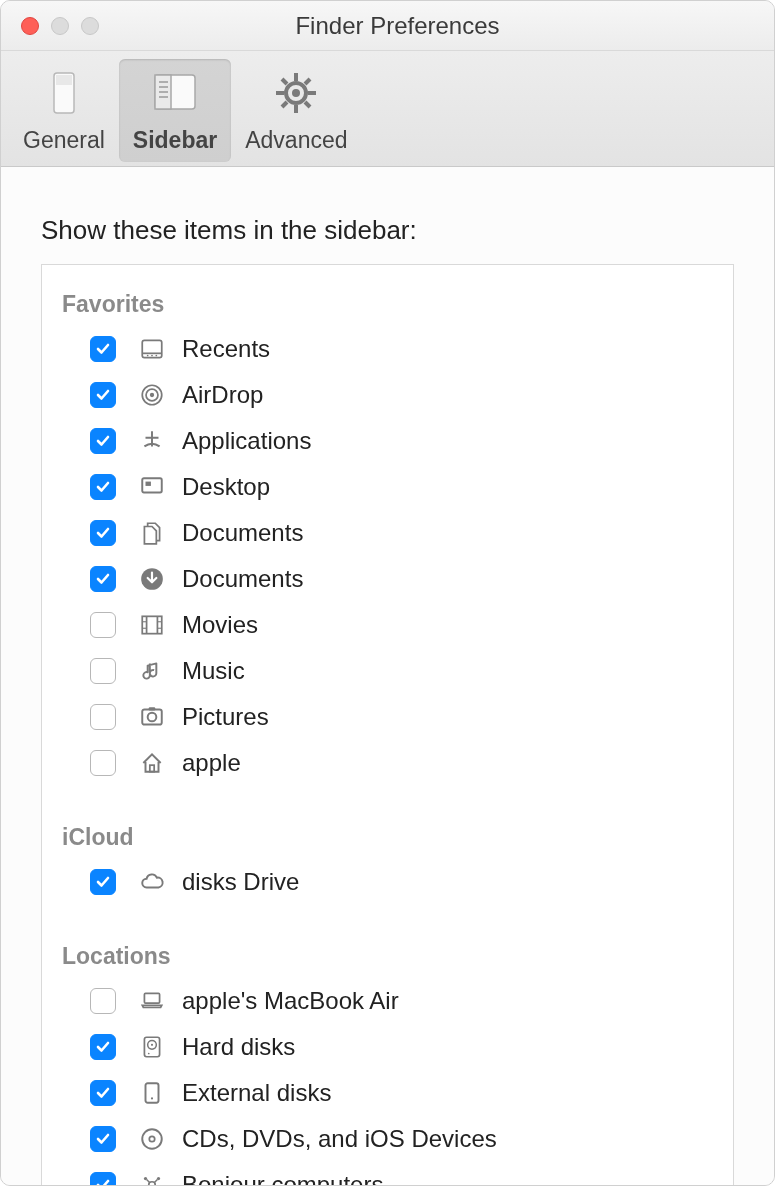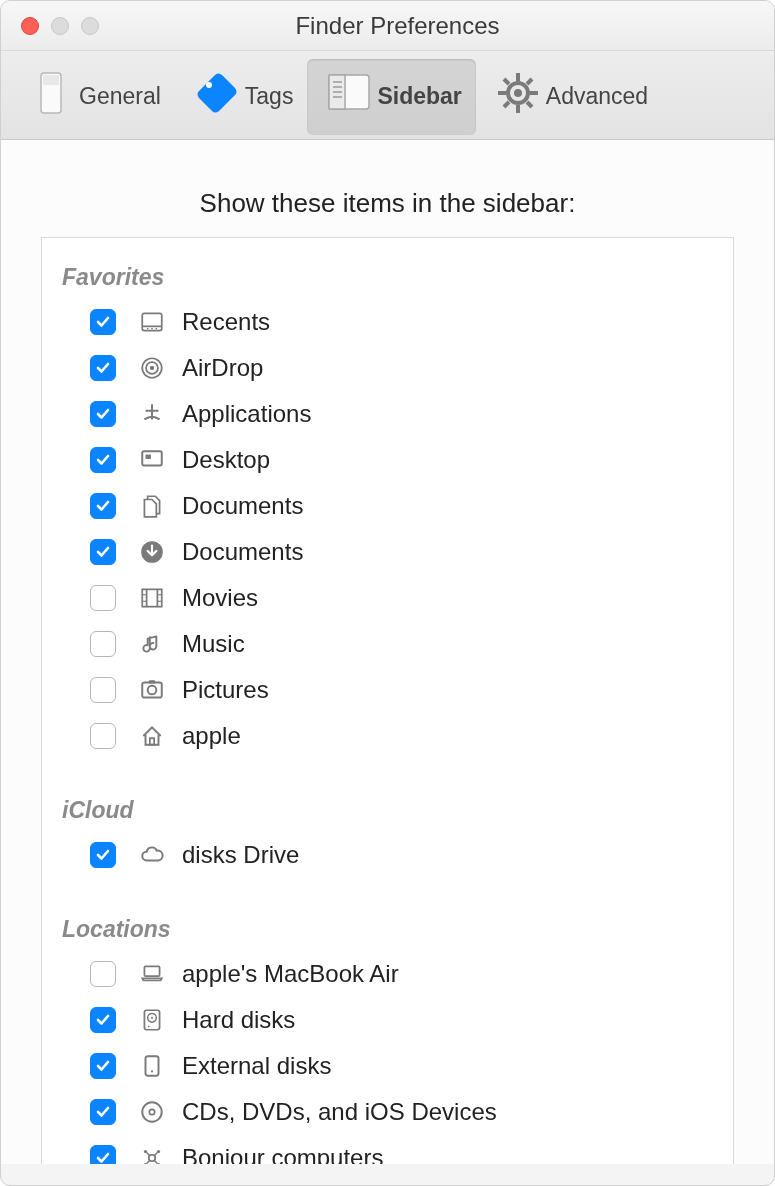--- a/index.html
+++ b/index.html
@@ -35,21 +35,21 @@
     pointer-events:none;
     padding-left:20px;
   }
   .toolbar {
     display:flex; gap:0px;
     background:linear-gradient(#ededed,#e3e3e3);
     border-bottom:1px solid #c9c9c9;
     padding:8px 8px 4px 8px;
   }
   .toolbtn {
-    display:flex; align-items:center;
+    display:flex; flex-direction:column; align-items:center;
     padding:6px 14px 8px 14px;
     font-size:23px; color:#444;
     border-radius:6px;
     cursor:default;
   }
   .toolbtn.active {
     background:linear-gradient(#d4d4d4,#cfcfcf);
     box-shadow:inset 0 1px 2px rgba(0,0,0,.15);
     font-weight:bold;
   }
@@ -58,31 +58,30 @@
     display:flex; align-items:center; justify-content:center;
     margin-bottom:6px;
   }
   .content {
     padding:40px 40px 0 40px;
     background:#fcfcfc;
     height:calc(100% - 50px - 110px);
     overflow:hidden;
   }
   .heading {
-    font-size:26px; color:#222; margin:8px 0 18px 0;text-align:center;
+    font-size:26px; color:#222; margin:8px 0 18px 0;
   }
   .panel {
     border:1px solid #d9d9d9;
     background:#fff;
     padding:18px 20px 20px 20px;
   }
   .section-label {
     font-size:23px; font-weight:600; color:#8a8a8a;
     margin:8px 0 8px 0;
-    font-style:italic;
   }
   .section-label.mt { margin-top:38px; }
   .row {
     display:flex; align-items:center;
     height:46px;
     padding-left:28px;
   }
   .cb {
     width:26px; height:26px; border-radius:6px;
     border:1px solid #b7b7b7;
@@ -249,28 +248,20 @@
 
   <div class="toolbar" id="toolbar">
       <div class="toolbtn">
         <div class="toolicon">
           <svg width="48" height="48" viewBox="0 0 48 48">
             <use href="#tb-hdd-icon"></use>
           </svg>
         </div>
         <span>General</span>
       </div>
-      <div class="toolbtn">
-        <div class="toolicon">
-          <svg width="48" height="48" viewBox="0 0 48 48">
-            <use href="#tb-tag-icon"></use>
-          </svg>
-        </div>
-        <span>Tags</span>
-      </div>
       <div class="toolbtn active">
         <div class="toolicon">
           <svg width="48" height="48" viewBox="0 0 48 48">
             <use href="#tb-sidebar-icon"></use>
           </svg>
         </div>
         <span>Sidebar</span>
       </div>
       <div class="toolbtn">
         <div class="toolicon">

